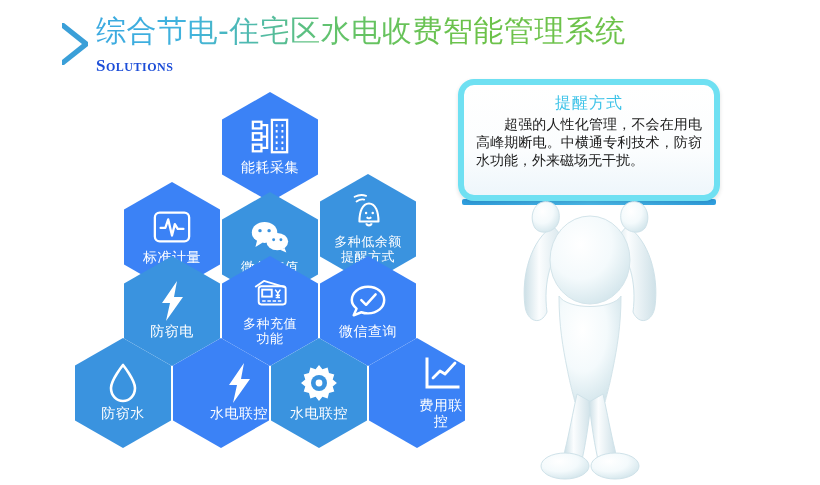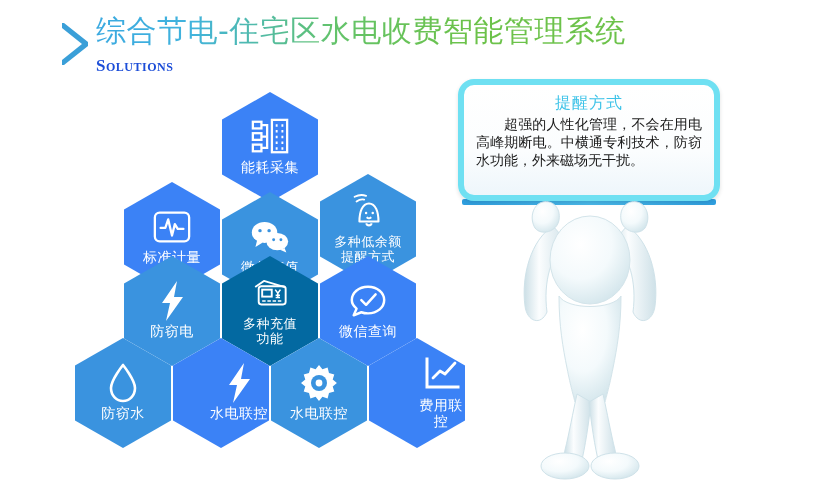--- a/index.html
+++ b/index.html
@@ -74,21 +74,21 @@
     clip-path: polygon(50% 0%, 100% 25%, 100% 75%, 50% 100%, 0% 75%, 0% 25%);
     display: flex;
     flex-direction: column;
     align-items: center;
     justify-content: center;
     box-sizing: border-box;
     padding-bottom: 2px;
   }
   .hex.orange { background: #3b82f6; }
   .hex.blue   { background: #3a93df; }
-  .hex.green  { background: #0369a1; }
+  .hex.green  { background: #3b82f6; }
 
   .hex-icon {
     width: 40px;
     height: 40px;
     display: flex;
     align-items: center;
     justify-content: center;
     margin-bottom: 2px;
   }
   .hex-icon svg { display: block; }

